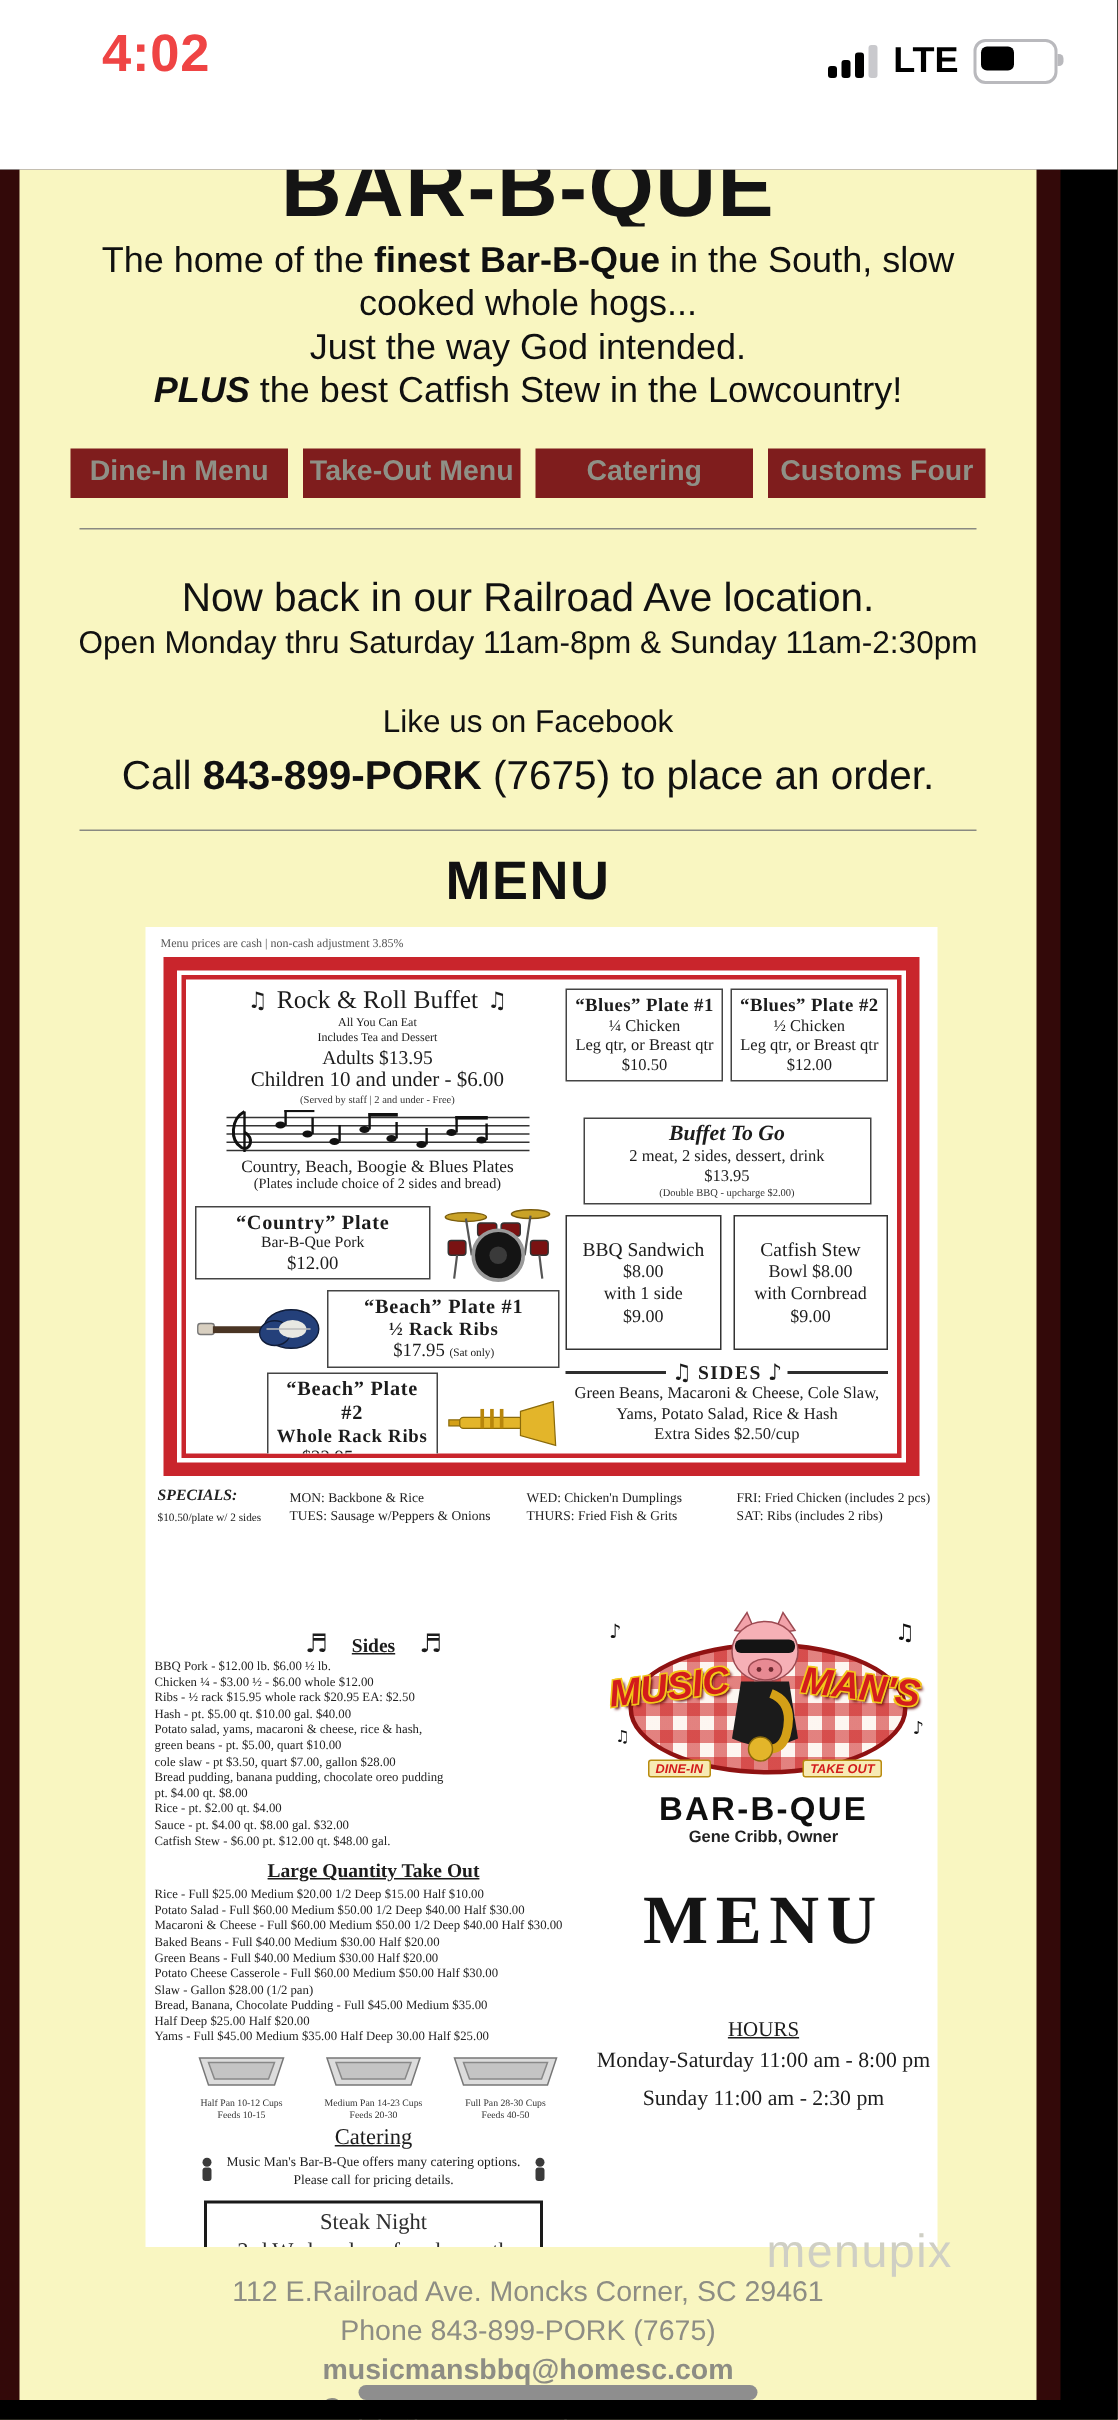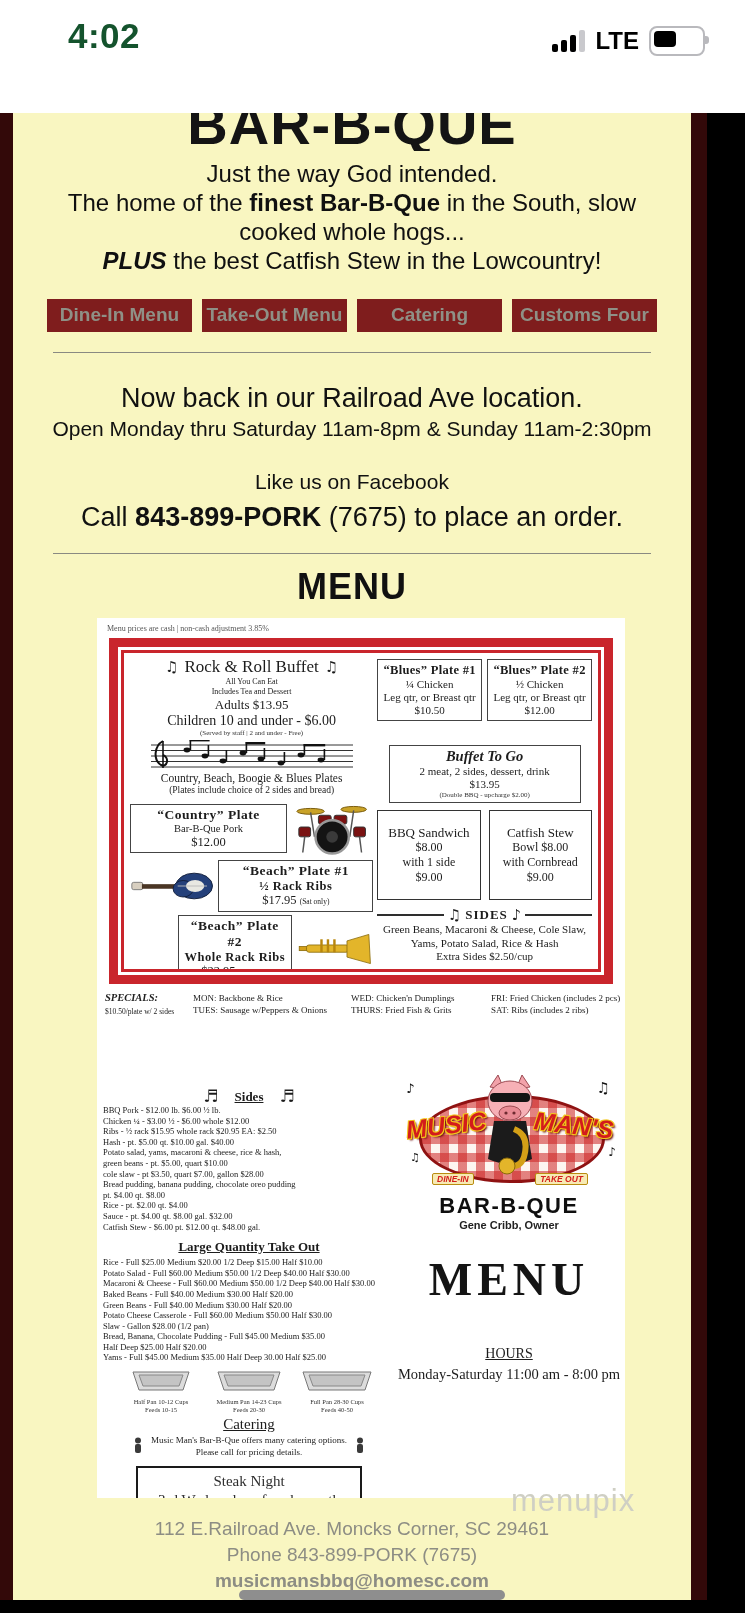--- a/index.html
+++ b/index.html
@@ -1,21 +1,21 @@
 <!DOCTYPE html>
 <html><head>
 <meta charset="utf-8">
 <style>
   html,body{margin:0;padding:0;background:#000;}
   .screen{position:relative;width:745px;height:1613px;background:#000;overflow:hidden;
           font-family:"Liberation Sans",sans-serif;-webkit-font-smoothing:antialiased;}
 
   
   .statusbar{position:absolute;top:0;left:0;width:745px;height:113px;background:#ffffff;z-index:5;}
-  .sb-time{position:absolute;left:68px;top:16px;font-size:35px;font-weight:700;color:#14532d;letter-spacing:.5px;}
+  .sb-time{position:absolute;left:68px;top:16px;font-size:35px;font-weight:700;color:#ef4444;letter-spacing:.5px;}
   .sb-right{position:absolute;right:40px;top:26px;display:flex;align-items:center;gap:10px;}
   .sig{display:flex;align-items:flex-end;gap:3px;height:22px;}
   .sig i{display:block;width:6px;border-radius:2px;background:#000;}
   .sig i:nth-child(1){height:8px;}.sig i:nth-child(2){height:12px;}
   .sig i:nth-child(3){height:17px;}.sig i:nth-child(4){height:22px;background:#c9c9cd;}
   .lte{font-size:24px;font-weight:600;color:#000;}
   .batt{position:relative;width:52px;height:26px;border:2px solid #b9b9bd;border-radius:8px;}
   .batt .fill{position:absolute;left:3px;top:3px;width:22px;height:16px;background:#000;border-radius:4px;}
   .batt .cap{position:absolute;right:-6px;top:8px;width:4px;height:8px;background:#b9b9bd;border-radius:0 3px 3px 0;}
   .urlrow{position:absolute;top:62px;left:0;width:745px;text-align:center;font-size:27px;color:#161618;}
@@ -175,22 +175,22 @@
 
   <div class="web">
     <div class="page-wrap">
       <div class="page">
 
         <div class="cut-title">
           <h1>BAR-B-QUE</h1>
         </div>
 
         <div class="tagline">
+          <div><span>The home of the </span><b>finest Bar-B-Que</b><span> in the South, slow cooked whole hogs...</span></div>
           <div>Just the way God intended.</div>
-          <div><span>The home of the </span><b>finest Bar-B-Que</b><span> in the South, slow cooked whole hogs...</span></div>
           <div class="l3"><b>PLUS</b><span> the best Catfish Stew in the Lowcountry!</span></div>
         </div>
 
         <div class="nav-row">
           <div class="nav-btn">Dine-In Menu</div>
           <div class="nav-btn">Take-Out Menu</div>
           <div class="nav-btn">Catering</div>
           <div class="nav-btn">Customs Four</div>
         </div>
 
@@ -514,20 +514,21 @@
               <span class="logo-word lw1">MUSIC</span>
               <span class="logo-word lw2">MAN'S</span>
               <span class="banner bn1">DINE-IN</span>
               <span class="banner bn2">TAKE OUT</span>
             </div>
             <div class="brand-name">BAR-B-QUE</div>
             <div class="brand-owner">Gene Cribb, Owner</div>
             <div class="big-menu">MENU</div>
             <div class="hours-title">HOURS</div>
             <div class="hours-line">Monday-Saturday 11:00 am - 8:00 pm</div>
+            <div class="hours-line">Sunday 11:00 am - 2:30 pm</div>
           </div>
         </div>
 
         <div class="footer">
           <div>112 E.Railroad Ave. Moncks Corner, SC 29461</div>
           <div>Phone 843-899-PORK (7675)</div>
           <div class="em">musicmansbbq@homesc.com</div>
           <div>Copyright ©2021 by Gene Cribb.</div>
 
         </div>

